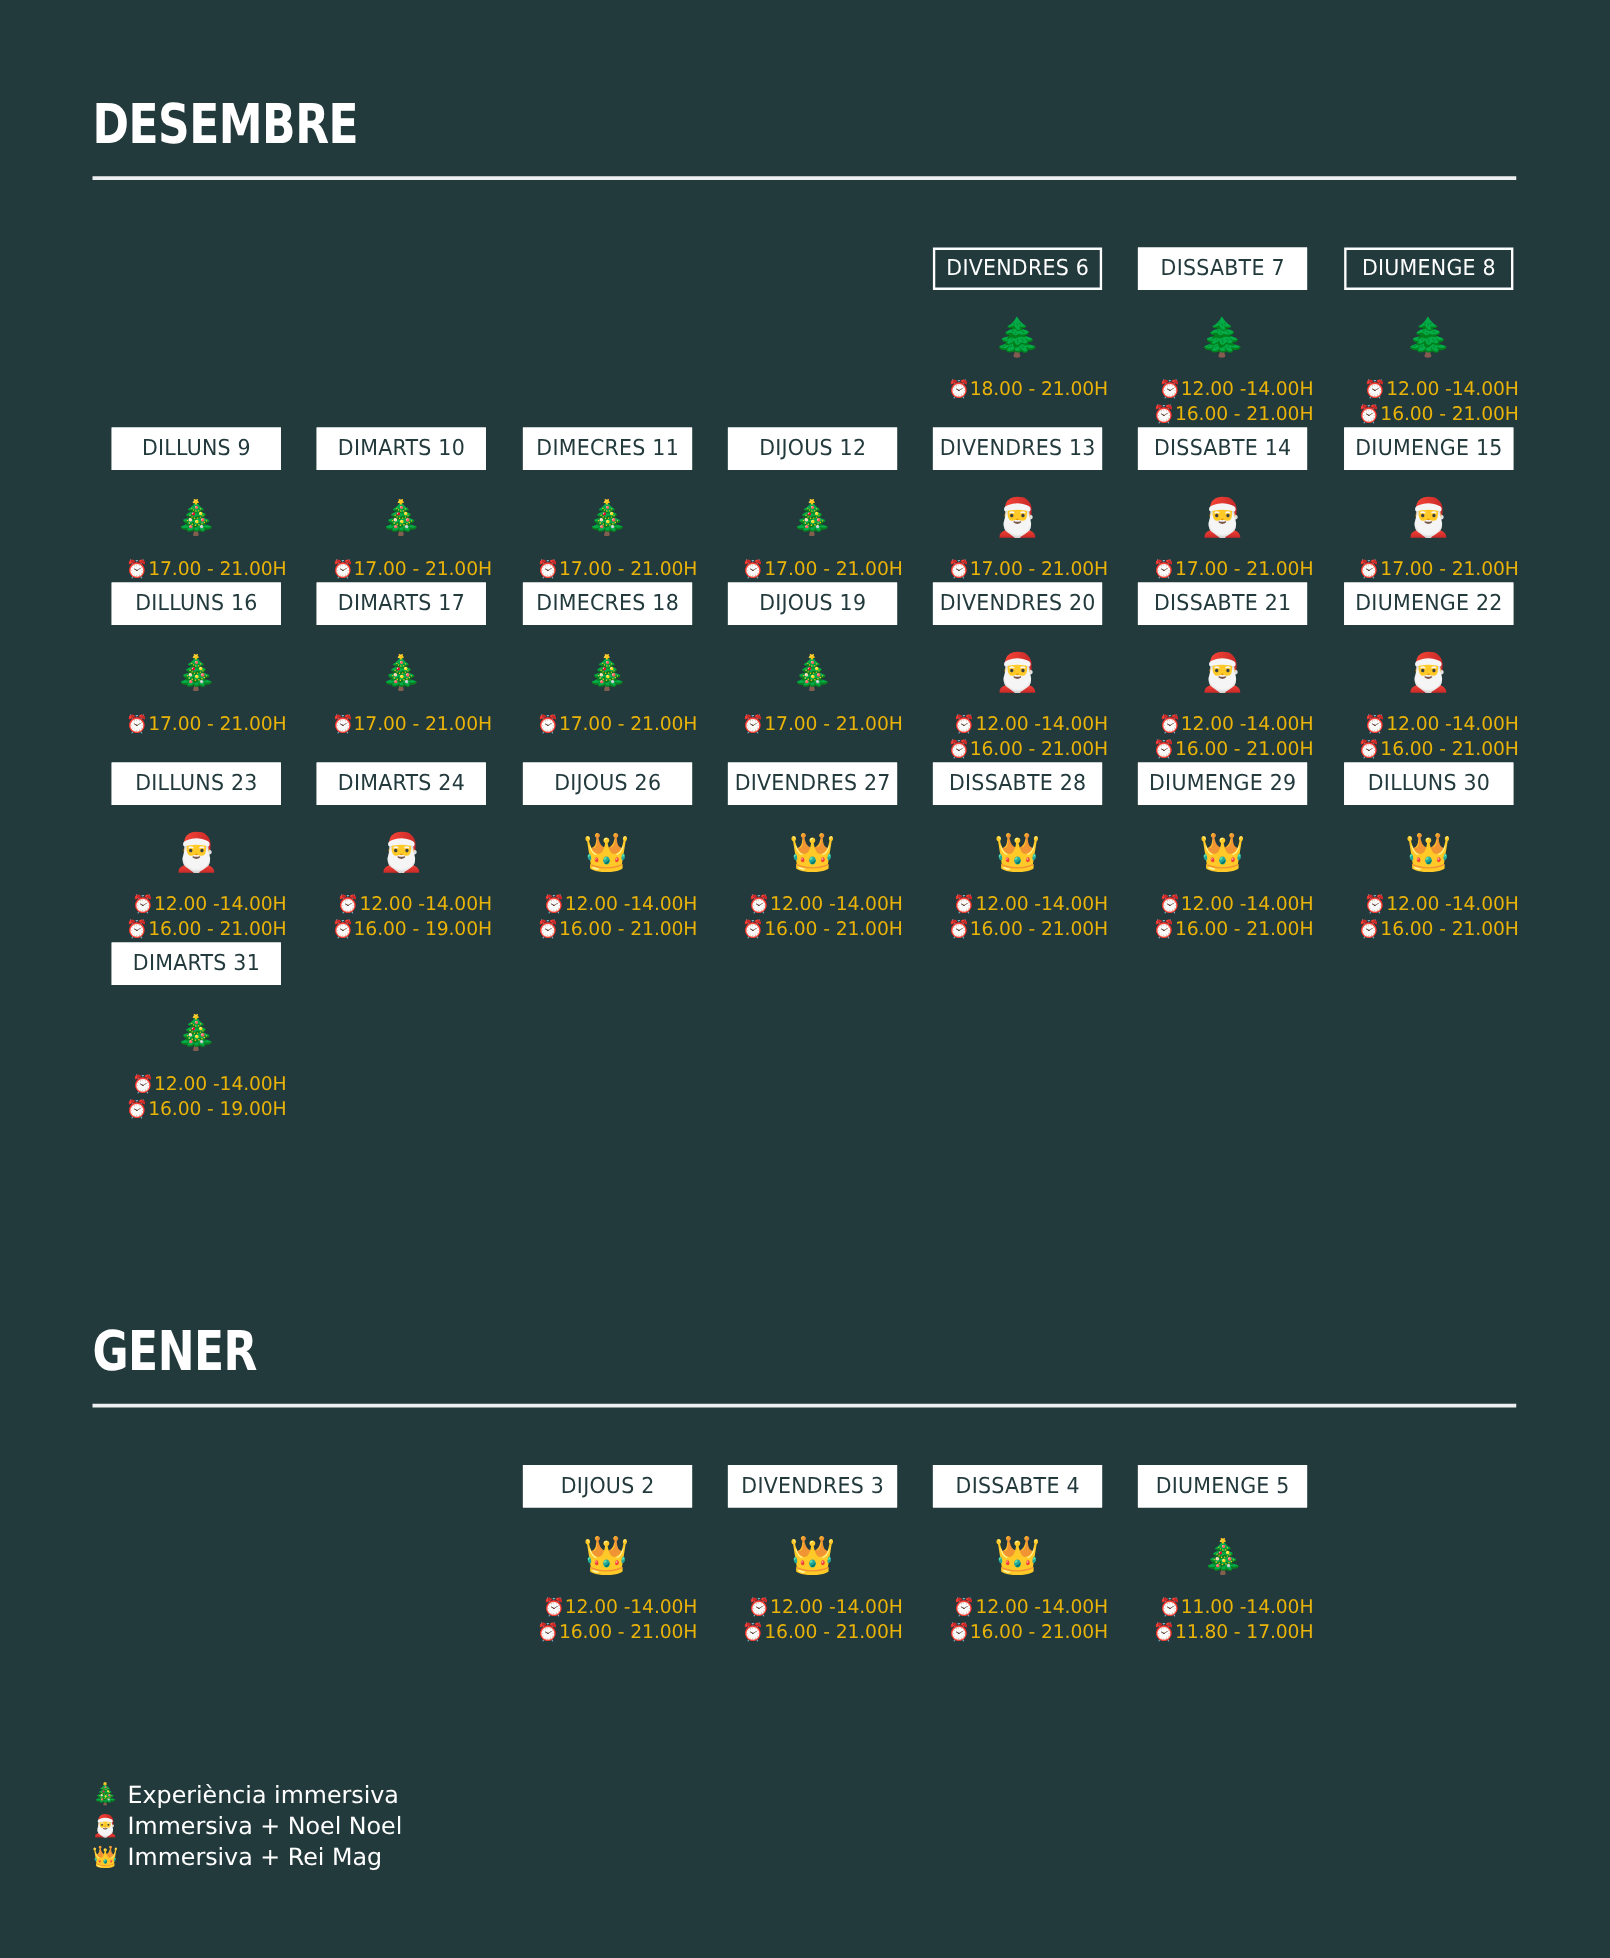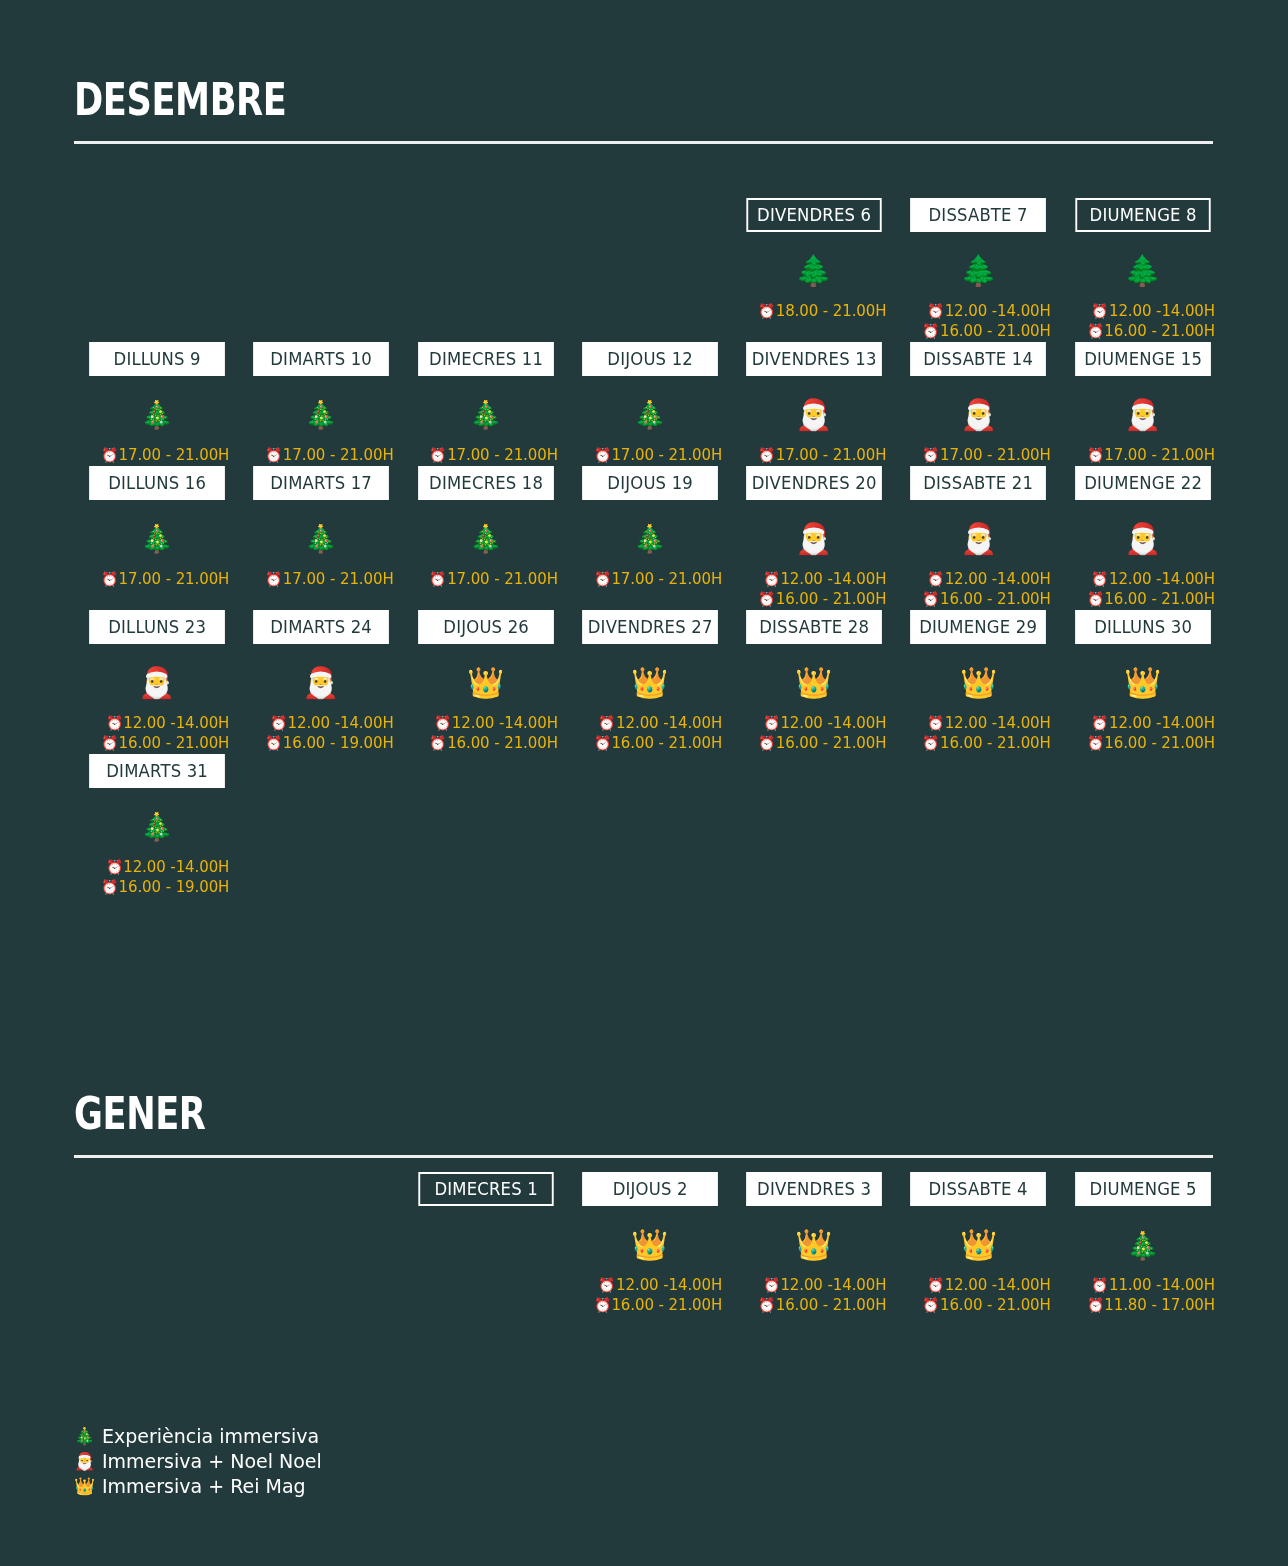--- a/index.html
+++ b/index.html
@@ -19,21 +19,21 @@
     position: relative;
     width: 1288px;
     height: 1566px;
     box-sizing: border-box;
     padding: 0;
   }
 
   
   .month-block { position: absolute; left: 74px; width: 1140px; }
   #dec-block { top: 78px; }
-  #jan-block { top: 1092px; }
+  #jan-block { top: 1060px; }
 
   .month-title {
     font-family: "DejaVu Sans", sans-serif;
     font-weight: 700;
     font-size: 44px;
     letter-spacing: -0.5px;
     color: #ffffff;
     line-height: 1;
     margin: 0;
     transform: scaleX(0.80);
@@ -350,25 +350,20 @@
 
   <div class="month-block" id="jan-block">
     <h1 class="month-title">GENER</h1>
     <div class="month-rule"></div>
   </div>
 
   <div class="grid" id="jan-grid">
       <div class="cell empty"></div>
       <div class="cell empty"></div>
       <div class="cell">
-        <div class="day-head closed">DIMECRES 1</div>
-        <div class="day-emoji"></div>
-        <div class="day-times"></div>
-      </div>
-      <div class="cell">
         <div class="day-head">DIJOUS 2</div>
         <div class="day-emoji">👑</div>
         <div class="day-times">
           <span class="t"><span class="clock">⏰</span><span>12.00 -14.00H</span></span>
           <span class="t"><span class="clock">⏰</span><span>16.00 - 21.00H</span></span>
         </div>
       </div>
       <div class="cell">
         <div class="day-head">DIVENDRES 3</div>
         <div class="day-emoji">👑</div>

